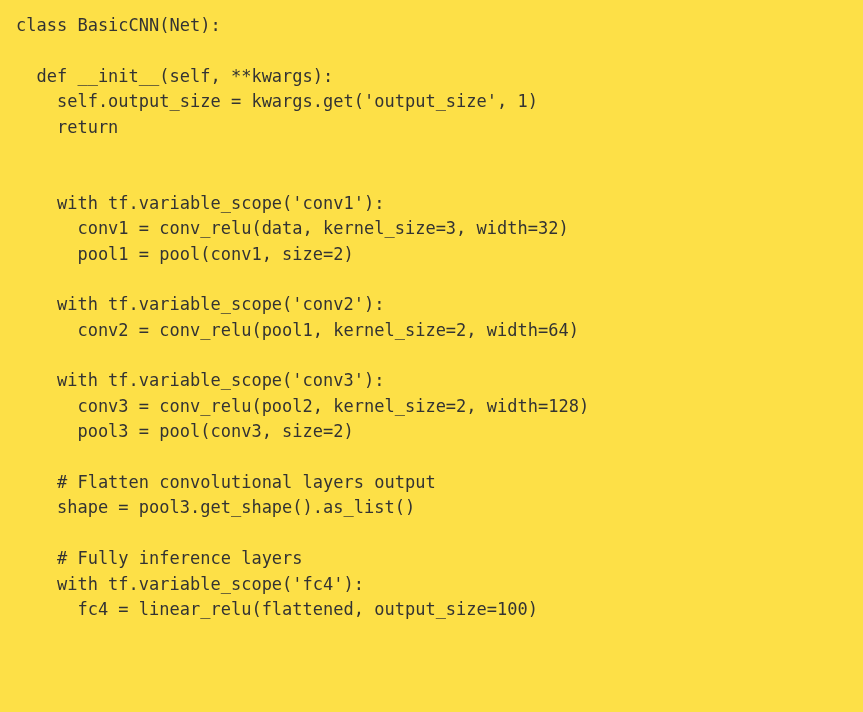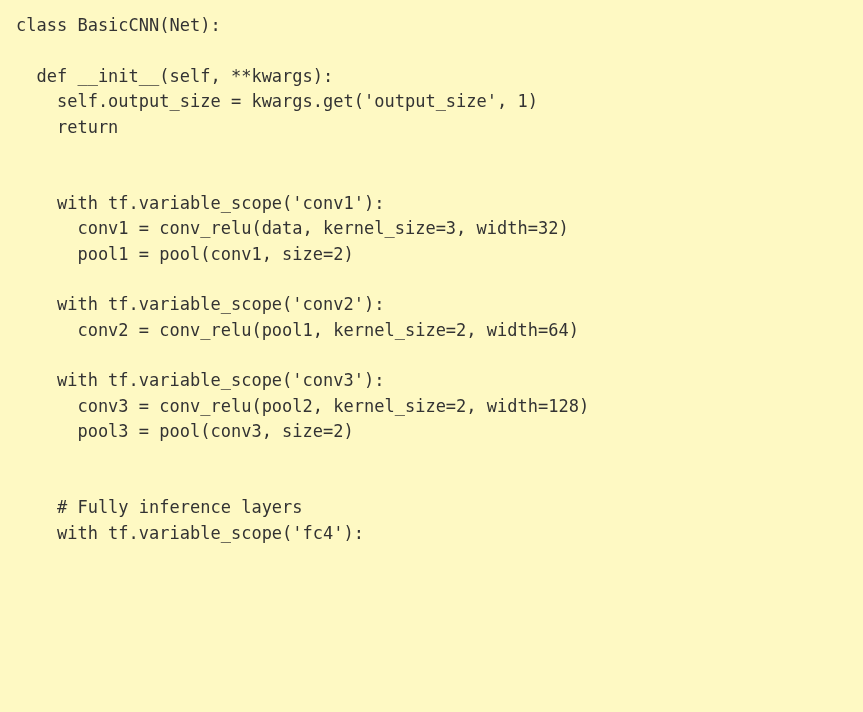--- a/index.html
+++ b/index.html
@@ -12,21 +12,21 @@
     height: 712px;
     overflow: hidden;
     font-family: "DejaVu Sans Mono", "Liberation Mono", monospace;
   }
   #code-block {
     position: absolute;
     left: 0;
     top: 0;
     width: 863px;
     height: 712px;
-    background: #fef9c3;
+    background: #fde047;
     box-sizing: border-box;
     padding: 13px 0 0 16px;
     overflow: hidden;
   }
   .code-line {
     font-family: "DejaVu Sans Mono", "Liberation Mono", monospace;
     font-size: 17px;
     line-height: 25.4px;
     height: 25.4px;
     color: #333333;
@@ -53,16 +53,19 @@
     <div class="code-line">      conv1 = conv_relu(data, kernel_size=3, width=32)</div>
     <div class="code-line">      pool1 = pool(conv1, size=2)</div>
     <div class="code-line blank"></div>
     <div class="code-line">    with tf.variable_scope('conv2'):</div>
     <div class="code-line">      conv2 = conv_relu(pool1, kernel_size=2, width=64)</div>
     <div class="code-line blank"></div>
     <div class="code-line">    with tf.variable_scope('conv3'):</div>
     <div class="code-line">      conv3 = conv_relu(pool2, kernel_size=2, width=128)</div>
     <div class="code-line">      pool3 = pool(conv3, size=2)</div>
     <div class="code-line blank"></div>
+    <div class="code-line">    # Flatten convolutional layers output</div>
+    <div class="code-line">    shape = pool3.get_shape().as_list()</div>
     <div class="code-line blank"></div>
     <div class="code-line">    # Fully inference layers</div>
     <div class="code-line">    with tf.variable_scope('fc4'):</div>
+    <div class="code-line">      fc4 = linear_relu(flattened, output_size=100)</div>
   </div>
 
 </body></html>

